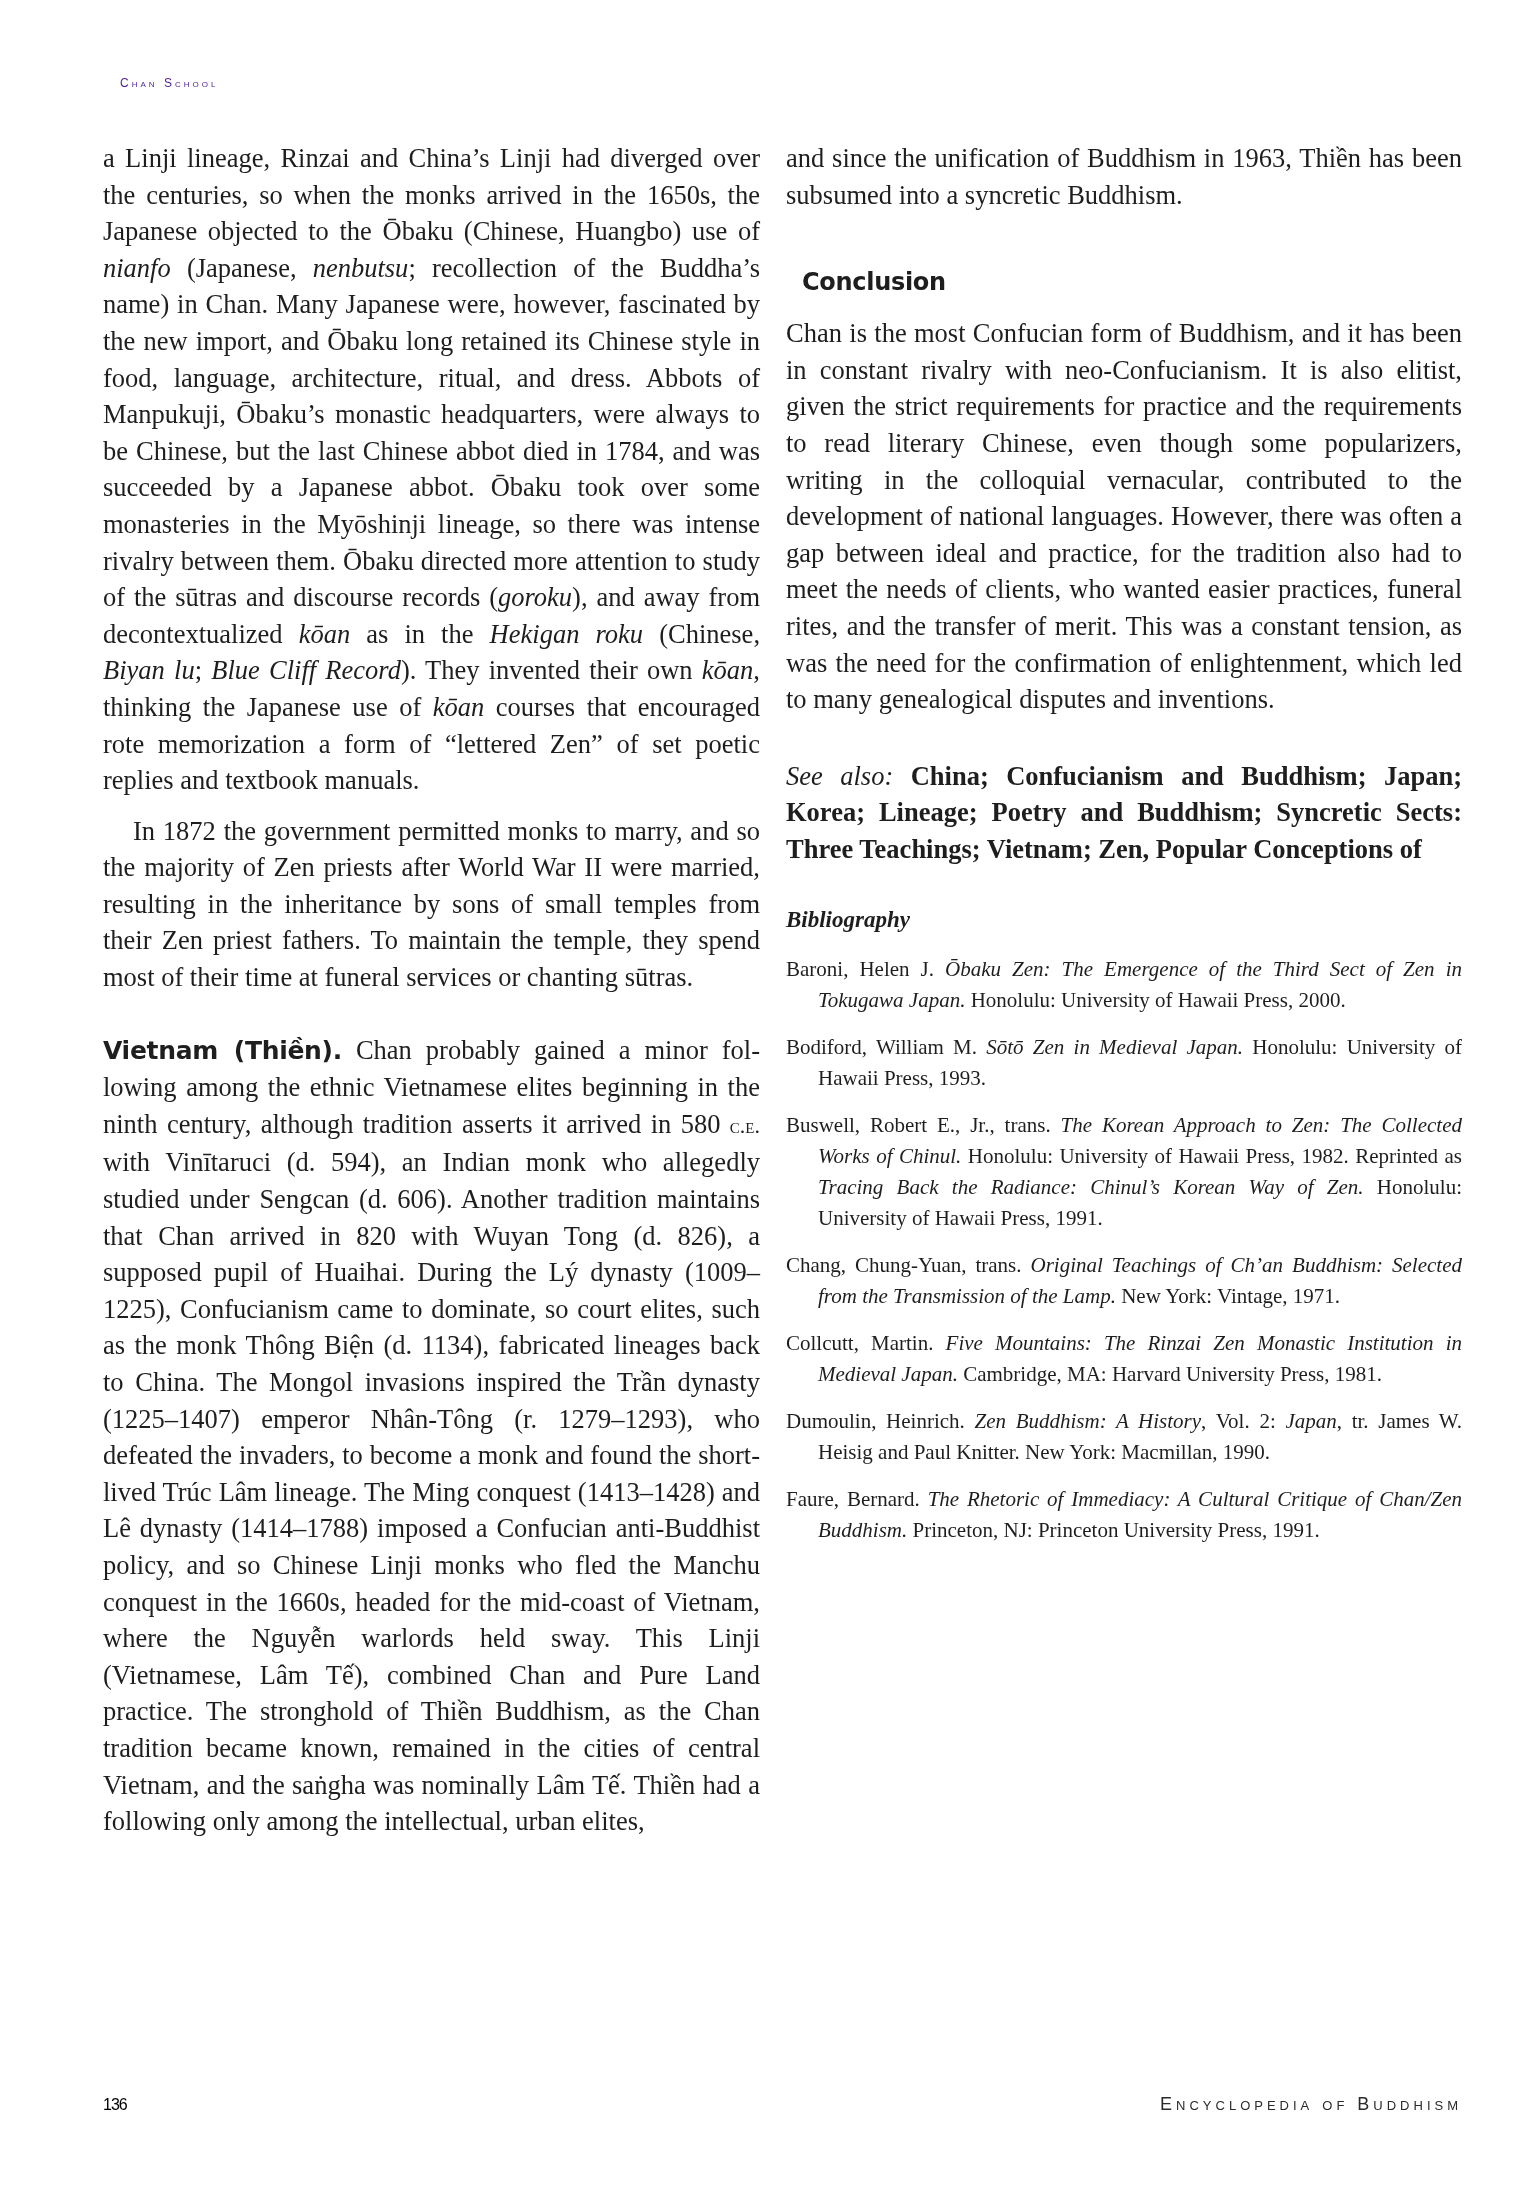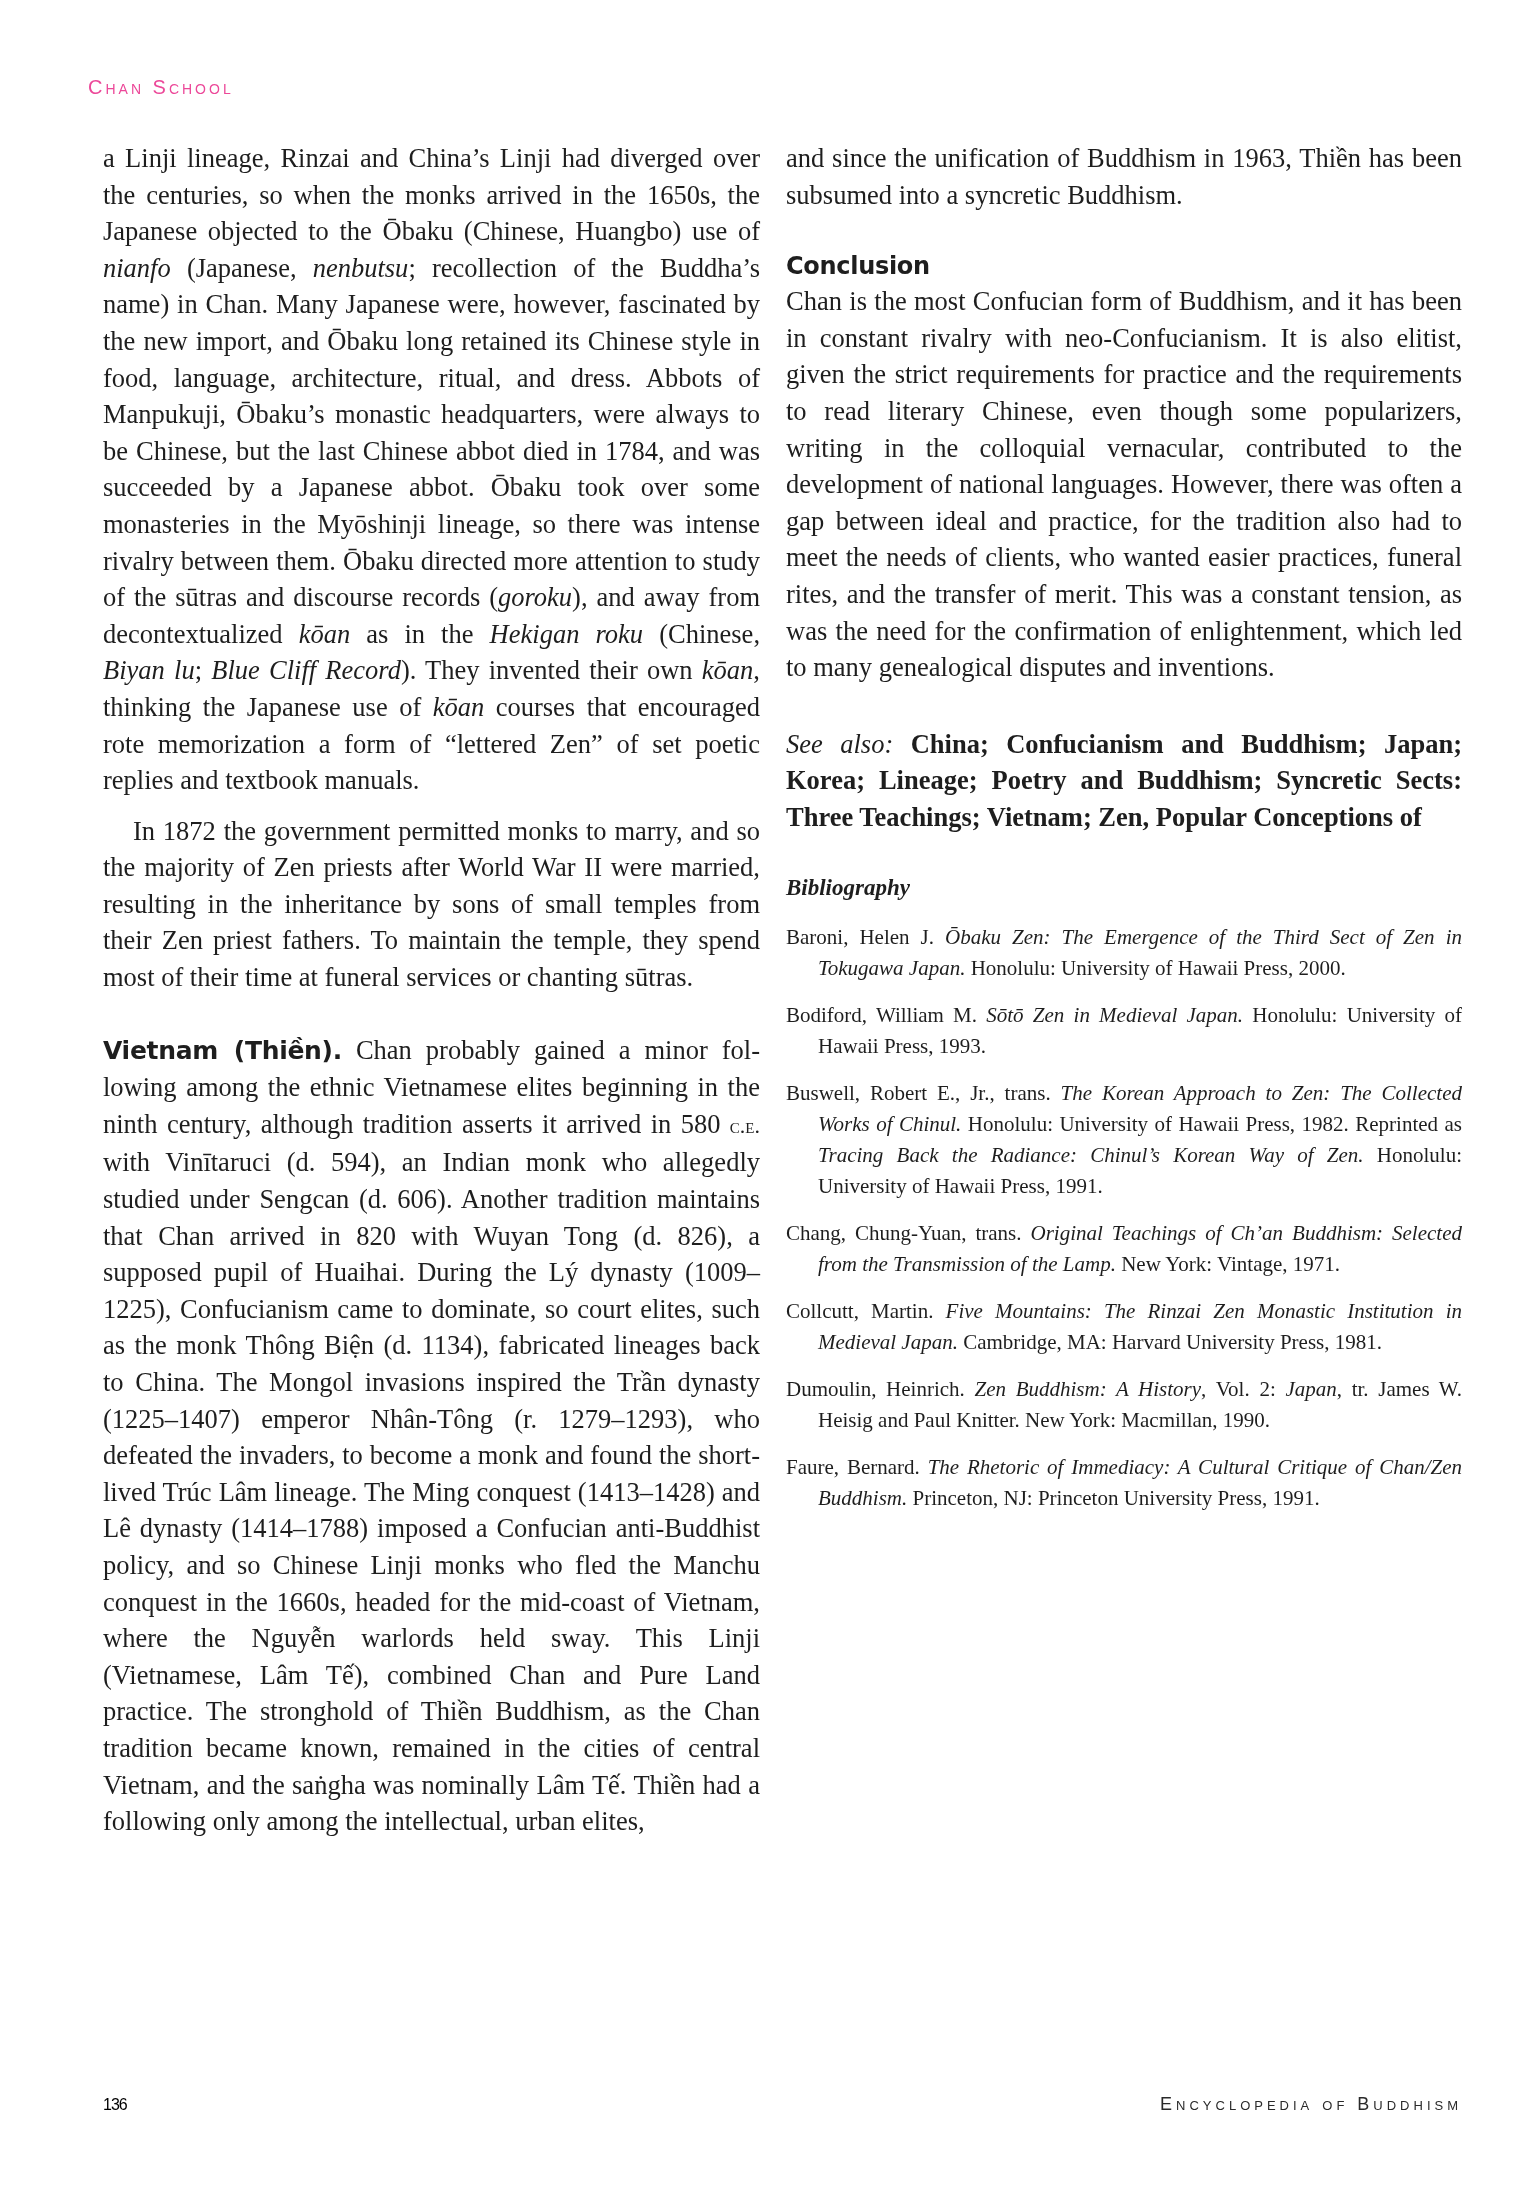--- a/index.html
+++ b/index.html
@@ -1,32 +1,32 @@
 <!DOCTYPE html>
 <html><head>
 <meta charset="utf-8">
 <style>
   html, body { margin: 0; padding: 0; background: #ffffff; }
   body { width: 1522px; height: 2200px; position: relative; overflow: hidden;
          font-family: "Liberation Serif", "DejaVu Serif", serif; color: #1e1e1e; }
-  .running-head { position: absolute; left: 88px; top: 76px;
-    font-family: "Liberation Sans", "DejaVu Sans", sans-serif; font-size: 20px;
-    letter-spacing: 3px; font-variant: small-caps; color: #ec4899; }
+  .running-head { position: absolute; left: 120px; top: 76px;
+    font-family: "Liberation Sans", "DejaVu Sans", sans-serif; font-size: 12px;
+    letter-spacing: 3px; font-variant: small-caps; color: #4c1d95; }
   .col { position: absolute; top: 140px; }
   .col-left { left: 103px; width: 657px; }
   .col-right { left: 786px; width: 676px; }
   .p { font-size: 26.5px; line-height: 36.6px; text-align: justify; margin: 0; hyphens: manual; }
   .p.indent { text-indent: 30px; }
   .gap-s { height: 14px; }
   .gap-m { height: 36px; }
   .gap-l { height: 40px; }
   .sc { font-variant: small-caps; font-size: 22px; }
   .it { font-style: italic; }
   .runin { font-family: "DejaVu Sans", "Liberation Sans", sans-serif; font-weight: bold; font-size: 25px; letter-spacing: -0.3px; }
-  .subhead { font-family: "DejaVu Sans", "Liberation Sans", sans-serif; font-weight: bold; font-size: 24px; margin: 0; line-height: 34px; letter-spacing: -0.3px; }
+  .subhead { font-family: "DejaVu Sans", "Liberation Sans", sans-serif; font-weight: bold; font-size: 24px; margin: 16px; line-height: 34px; letter-spacing: -0.3px; }
   .seealso .ref { font-weight: bold; }
   .bib-title { font-style: italic; font-weight: bold; font-size: 23px; margin: 0; line-height: 32px; }
   .bib-entry { font-size: 21px; line-height: 31px; text-align: justify; margin: 0 0 16px 0;
                padding-left: 32px; text-indent: -32px; }
   .footer-page { position: absolute; left: 103px; top: 2096px;
     font-family: "Liberation Sans", "DejaVu Sans", sans-serif; font-size: 16px; color: #000000; letter-spacing: -1px; }
   .footer-title { position: absolute; right: 60px; top: 2094px;
     font-family: "Liberation Sans", "DejaVu Sans", sans-serif; font-size: 18px;
     letter-spacing: 4px; font-variant: small-caps; color: #2a2a2a; }
 </style>

